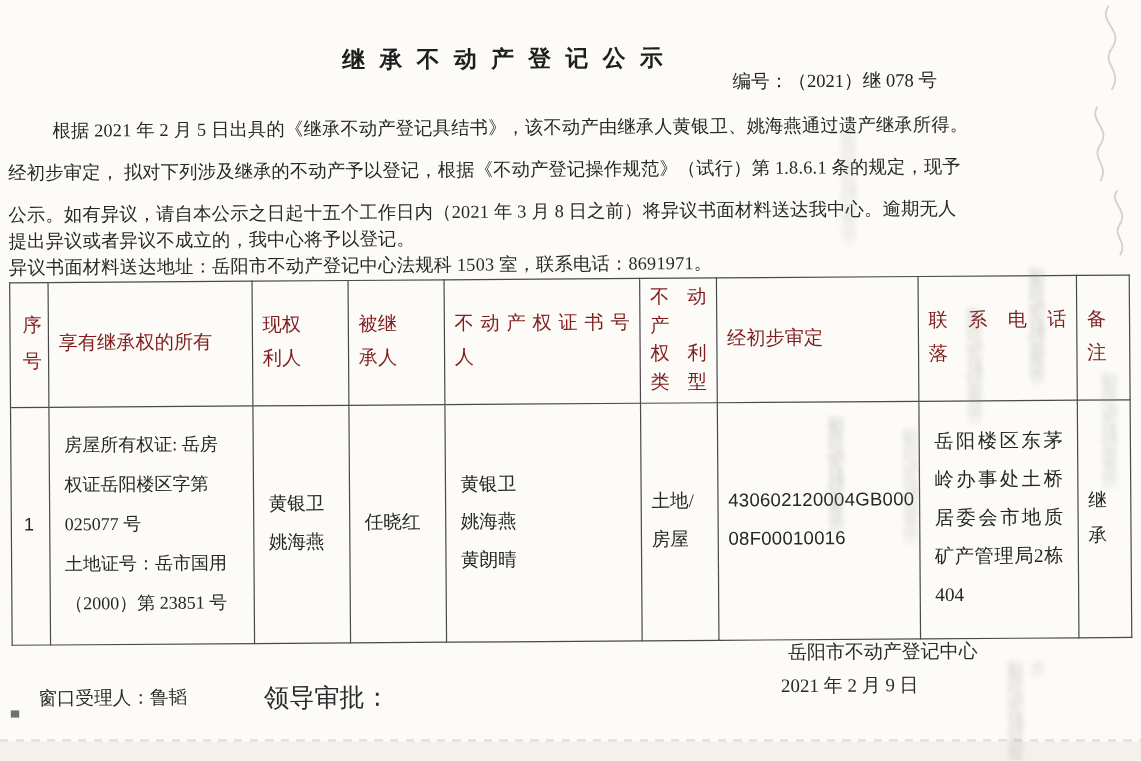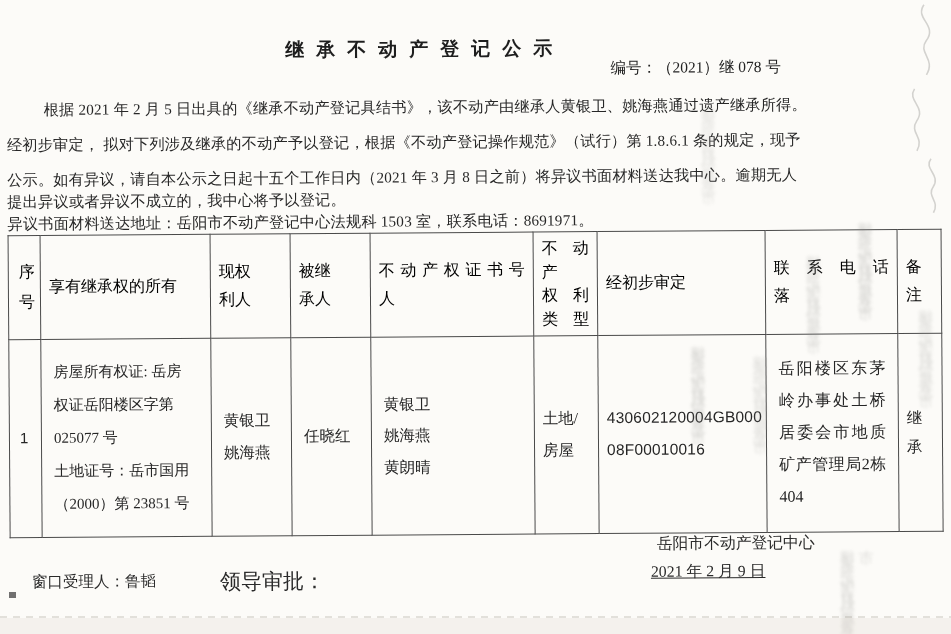--- a/index.html
+++ b/index.html
@@ -31,21 +31,21 @@
     border-collapse:collapse;table-layout:fixed;
   }
   .reg th,.reg td{
     border:1.6px solid #4a4a4a;
     white-space:pre-line;
     vertical-align:middle;
     overflow:hidden;
   }
   .reg th{
     font-weight:normal;font-size:16px;text-align:left;
-    padding:6px 8px;line-height:1.75;color:#000000;
+    padding:6px 8px;line-height:1.75;color:#7f1d1d;
   }
   .reg td{font-size:15.5px;padding:8px 12px;line-height:2.05;color:#262626;}
   .reg thead tr{height:101px;}
   .reg tbody tr{height:198px;}
   .jl{text-align:justify;text-align-last:justify;}
   th.hc1{padding-left:10px;line-height:1.9;}
   th.hc6{line-height:1.48;padding:4px 8px;}
   td.dc1{padding-left:10px;font-size:15px;font-family:"Liberation Sans","DejaVu Sans",sans-serif;}
   td.dc2{font-size:15px;line-height:2.2;padding:6px 12px;}
   td.dc6{padding:8px 8px;}
@@ -53,21 +53,21 @@
     font-family:"Liberation Sans","DejaVu Sans",sans-serif;
     font-size:15.5px;line-height:2.1;padding:8px 8px;letter-spacing:0.2px;
   }
   td.dc8{font-size:16px;line-height:2.0;text-align:justify;}
   td.dc9{padding:8px;line-height:1.9;}
 
   
   .clerk{position:absolute;top:569px;left:30px;font-size:15.5px;}
   .leader{position:absolute;top:566px;left:218px;font-size:21px;}
   .issuer{position:absolute;top:535px;left:655px;font-size:15.8px;}
-  .fdate{position:absolute;top:563px;left:649px;font-size:15.8px;text-decoration:underline;}
+  .fdate{position:absolute;top:563px;left:649px;font-size:15.8px;}
 
   
   .ghost{
     position:absolute;writing-mode:vertical-rl;
     font-size:15px;letter-spacing:7px;color:#8a8a86;opacity:.30;
     filter:blur(1.7px);transform:scaleX(-1);pointer-events:none;
   }
   .ghost::before{content:"继承登记申请材料审核表岳市";}
   .g1{left:688px;top:335px;height:280px;}
   .g2{left:750px;top:345px;height:225px;opacity:.22;}

